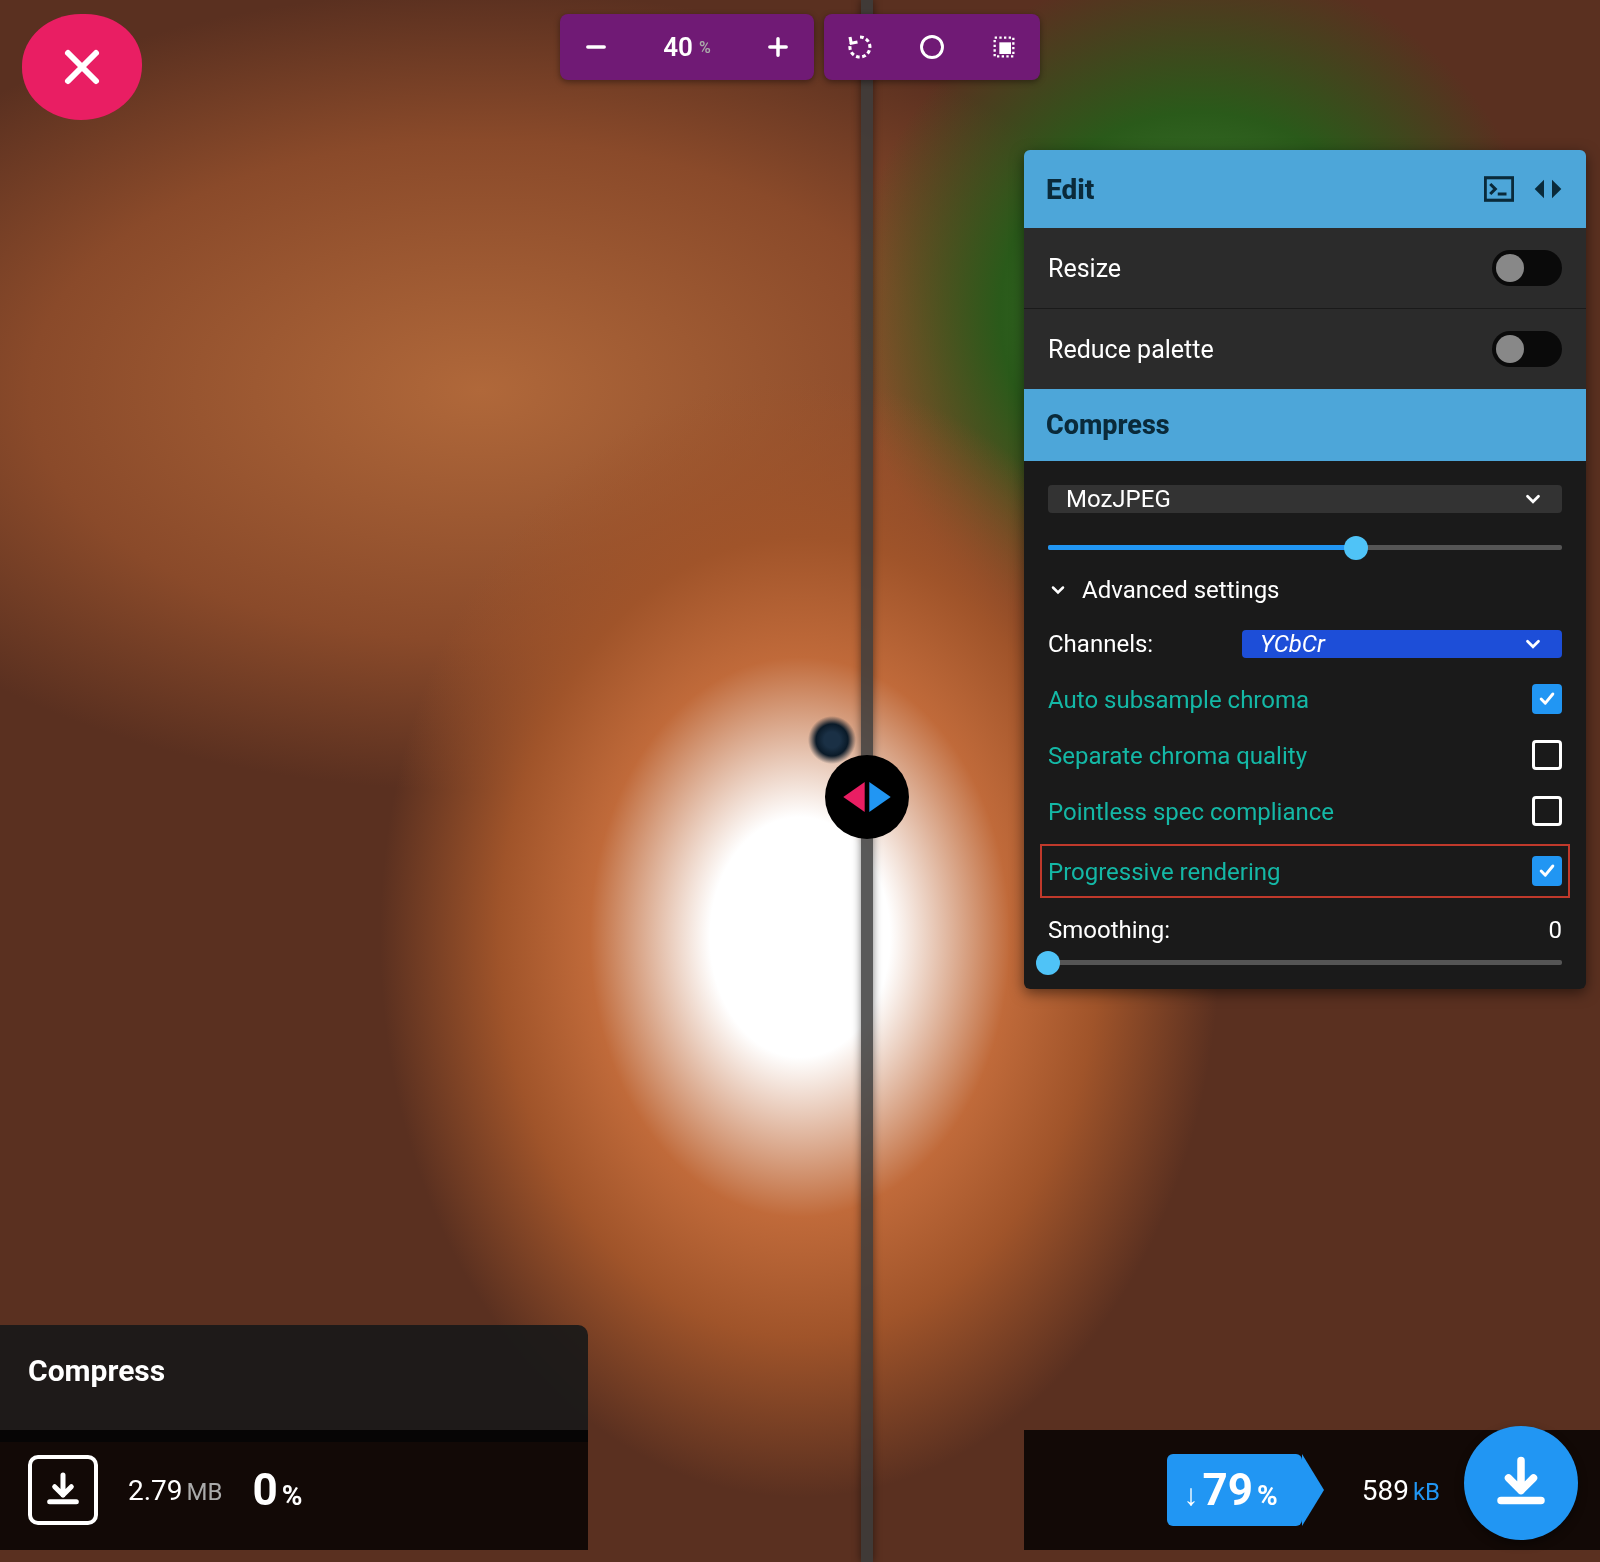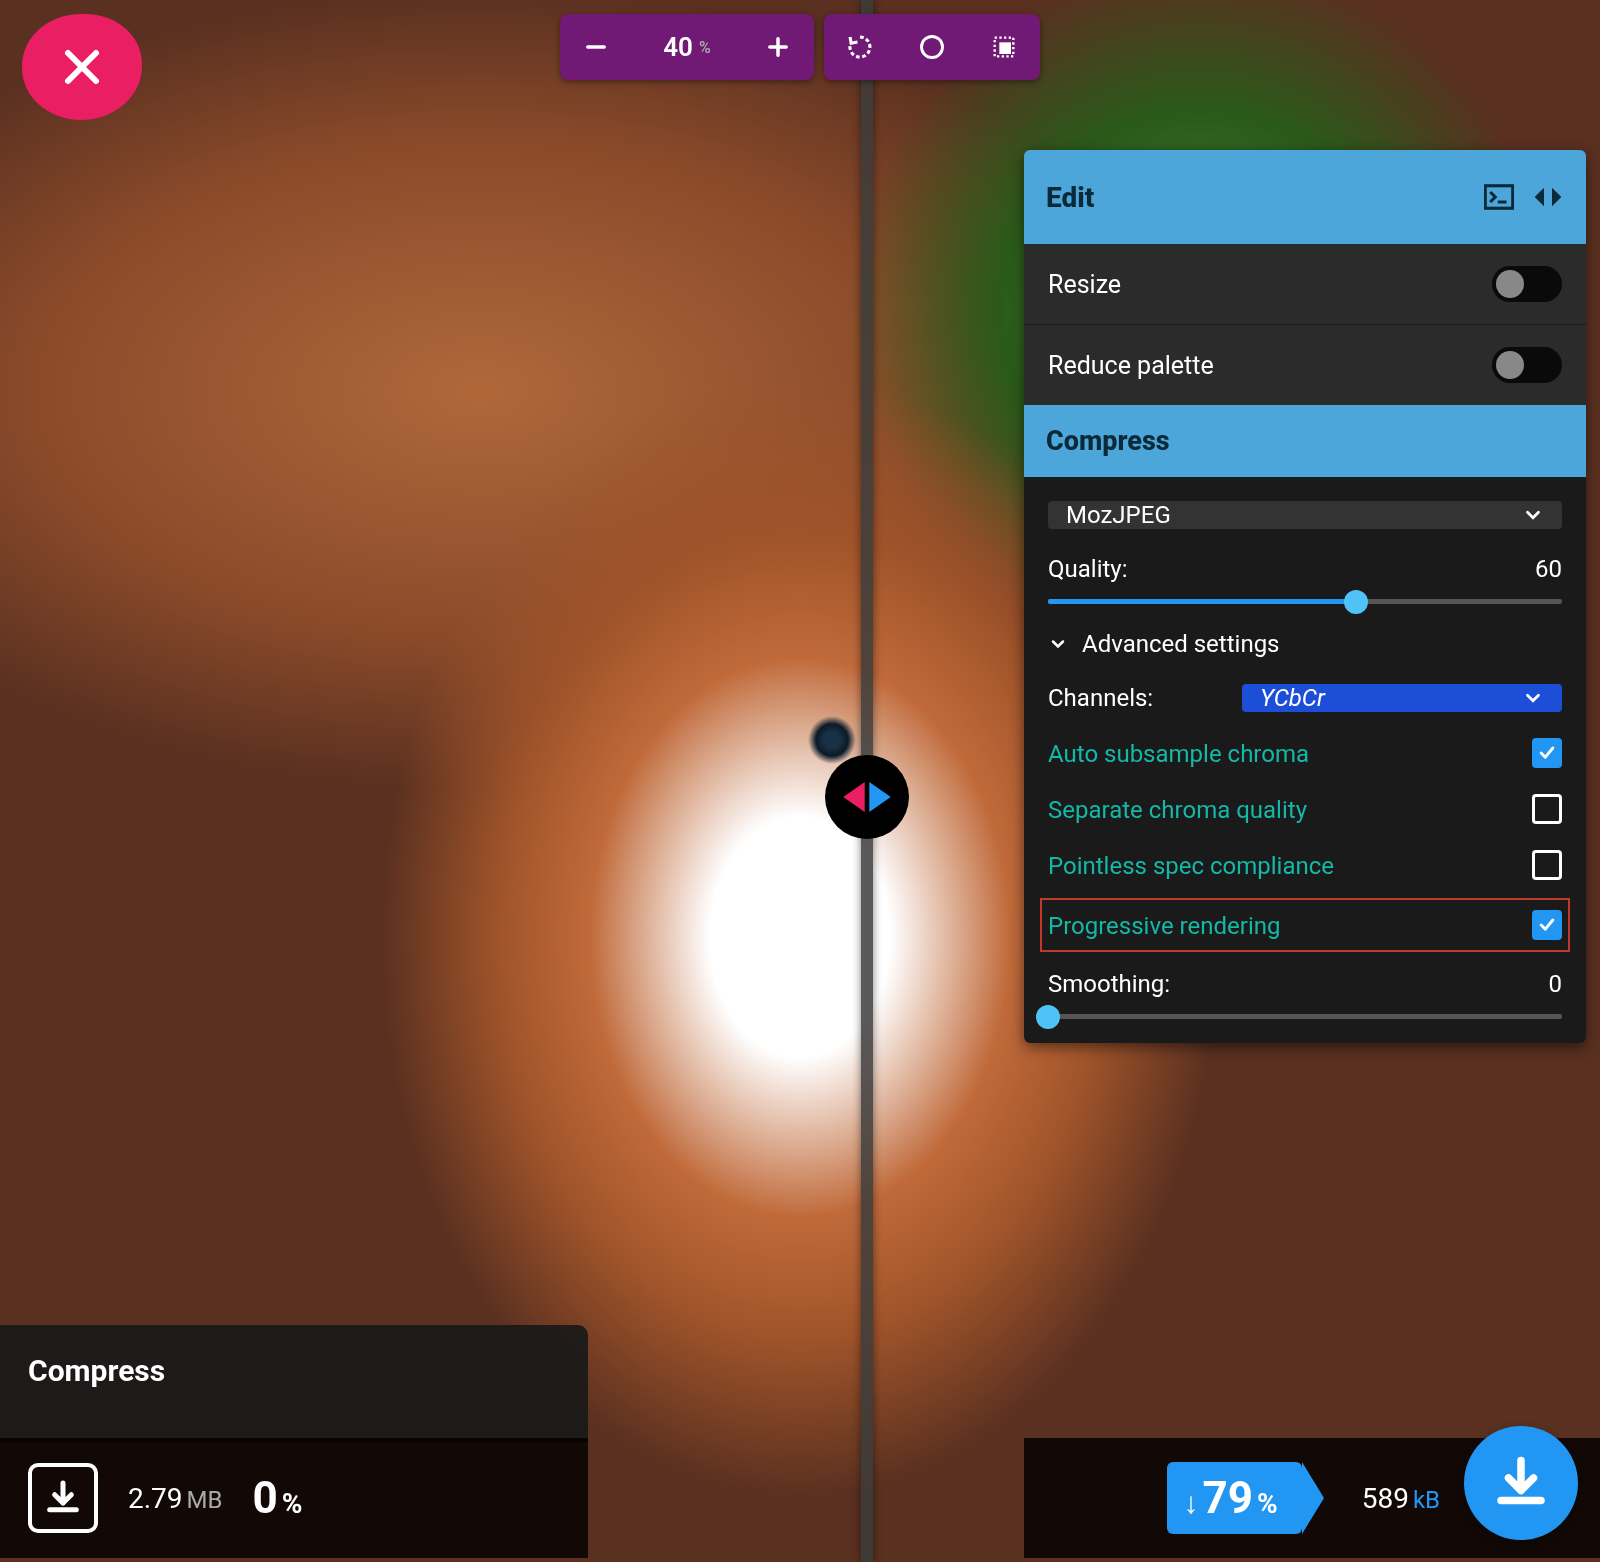--- a/index.html
+++ b/index.html
@@ -33,41 +33,41 @@
   .tb-zoom-val { width: 110px; height: 66px; display:flex; align-items:center; justify-content:center; color:#fff; font-size: 26px; font-weight:600; gap:4px;}
   .tb-zoom-val .pct { color:#aaa; font-size: 16px; margin-left:2px; }
 
   
   .left-panel { position:absolute; left: 0; bottom: 120px; width: 588px; background: rgba(25,25,25,0.92); border-top-right-radius: 10px; padding: 28px; }
   .left-panel h2 { color:#fff; font-size: 30px; font-weight:700; margin-bottom: 26px; }
   .select { position:relative; background:#333; border-radius:6px; padding: 16px 20px; color:#fff; font-size: 24px; display:flex; align-items:center; justify-content:space-between; cursor:pointer; }
   .select svg { width:22px; height:22px; }
 
   
-  .bottom-bar { position:absolute; bottom:4px; height: 120px; background: rgba(0,0,0,0.8); display:flex; align-items:center; padding: 10px 28px; gap: 30px; }
+  .bottom-bar { position:absolute; bottom:12px; height: 120px; background: rgba(0,0,0,0.8); display:flex; align-items:center; padding: 10px 28px; gap: 30px; }
   .bottom-left { left:0; width: 588px; }
   .bottom-right { right:0; width: 576px; justify-content:flex-end; gap: 30px; padding-right: 160px;}
   .dl-btn { width: 70px; height:70px; border-radius:10px; border: 4px solid #fff; display:flex; align-items:center; justify-content:center; cursor:pointer; }
   .dl-btn svg { width:40px; height:40px; }
   .filesize { color:#fff; font-size:28px; }
   .filesize .unit { color:#aaa; font-size:24px; margin-left:4px;}
   .perc-badge { font-family: "Courier New", monospace; font-size:44px; font-weight:700; color:#fff; display:flex; align-items:baseline; gap:4px;}
   .perc-badge .pct { font-size:28px; }
   .perc-badge .arrow { font-size: 30px; }
   .perc-right { background:#2196f3; height:72px; padding: 0 24px 0 16px; border-radius:6px; display:flex; align-items:center; position:relative;}
   .perc-right::after { content:""; position:absolute; right:-22px; top:0; border-left:22px solid #2196f3; border-top:36px solid transparent; border-bottom:36px solid transparent;}
   .filesize-right { color:#fff; font-size:28px; margin-left: 30px;}
   .filesize-right .unit { color:#2196f3; font-size:24px; margin-left:4px;}
 
   .big-dl { position:absolute; right: 22px; bottom: 22px; width: 114px; height:114px; border-radius:50%; background:#2196f3; display:flex; align-items:center; justify-content:center; cursor:pointer; box-shadow: 0 4px 10px rgba(0,0,0,0.4);}
   .big-dl svg { width:60px; height:60px;}
 
   
   .right-panel { position:absolute; right:14px; top: 150px; width: 562px; display:flex; flex-direction:column; box-shadow: 0 4px 14px rgba(0,0,0,0.5); border-radius:6px; overflow:hidden;}
-  .rp-header { background:#4da6d9; height:94px; display:flex; align-items:center; justify-content:space-between; padding: 0 22px; }
+  .rp-header { background:#4da6d9; height:78px; display:flex; align-items:center; justify-content:space-between; padding: 0 22px; }
   .rp-header h3 { font-size:28px; font-weight:800; color:#0a2a3a; }
   .rp-header-icons { display:flex; gap:18px; align-items:center;}
   .rp-row { background:#2b2b2b; padding: 22px 24px; display:flex; align-items:center; justify-content:space-between; border-top:1px solid #1a1a1a;}
   .rp-row.first { border-top:none; }
   .rp-row span.label { color:#fff; font-size:25px; }
   .toggle { width:70px; height:36px; border-radius:18px; background:#0a0a0a; position:relative; cursor:pointer;}
   .toggle .knob { position:absolute; left:4px; top:4px; width:28px; height:28px; border-radius:50%; background:#888;}
   .rp-subheader { background:#4da6d9; height:72px; display:flex; align-items:center; padding:0 22px; font-size:27px; font-weight:800; color:#0a2a3a;}
   .rp-body { background:#1a1a1a; padding: 24px; display:flex; flex-direction:column; gap: 26px;}
   .rp-select { background:#333; border-radius:4px; padding: 0 18px; color:#fff; font-size:24px; display:flex; align-items:center; justify-content:space-between; cursor:pointer;}
@@ -215,24 +215,20 @@
   </div>
   <div class="rp-body">
     <div class="rp-select">
       <span>MozJPEG</span>
       <svg width="22" height="22" viewBox="0 0 24 24">
           <path d="M6 9l6 6 6-6" stroke="#fff" stroke-width="3" fill="none" stroke-linecap="round"></path>
         </svg>
     </div>
 
     <div class="slider-row">
-      <div class="slider-label">
-        <span>Quality:</span>
-        <span class="val">60</span>
-      </div>
       <div class="slider-track">
         <div class="slider-fill" style="width:60%"></div>
         <div class="slider-thumb" style="left:60%"></div>
       </div>
     </div>
 
     <div class="adv">
       <svg width="20" height="20" viewBox="0 0 24 24">
           <path d="M6 9l6 6 6-6" stroke="#fff" stroke-width="3" fill="none" stroke-linecap="round"></path>
         </svg>

